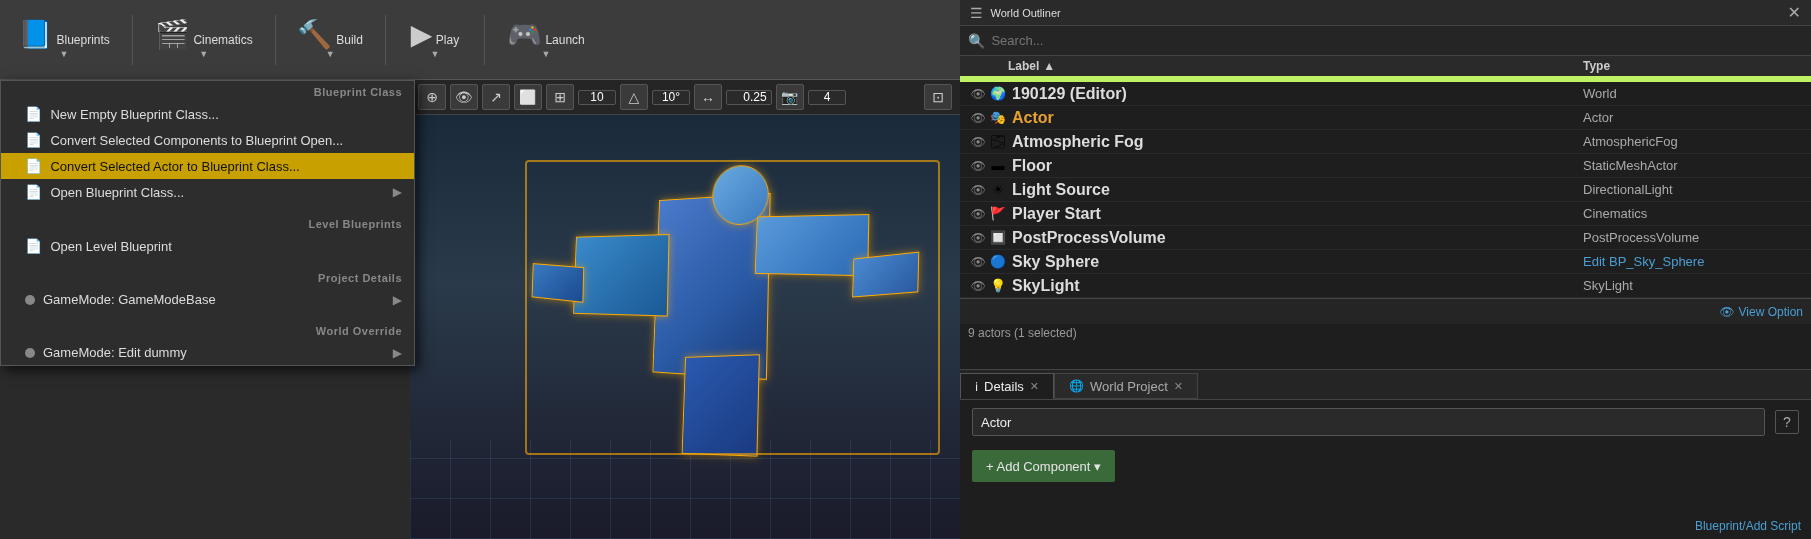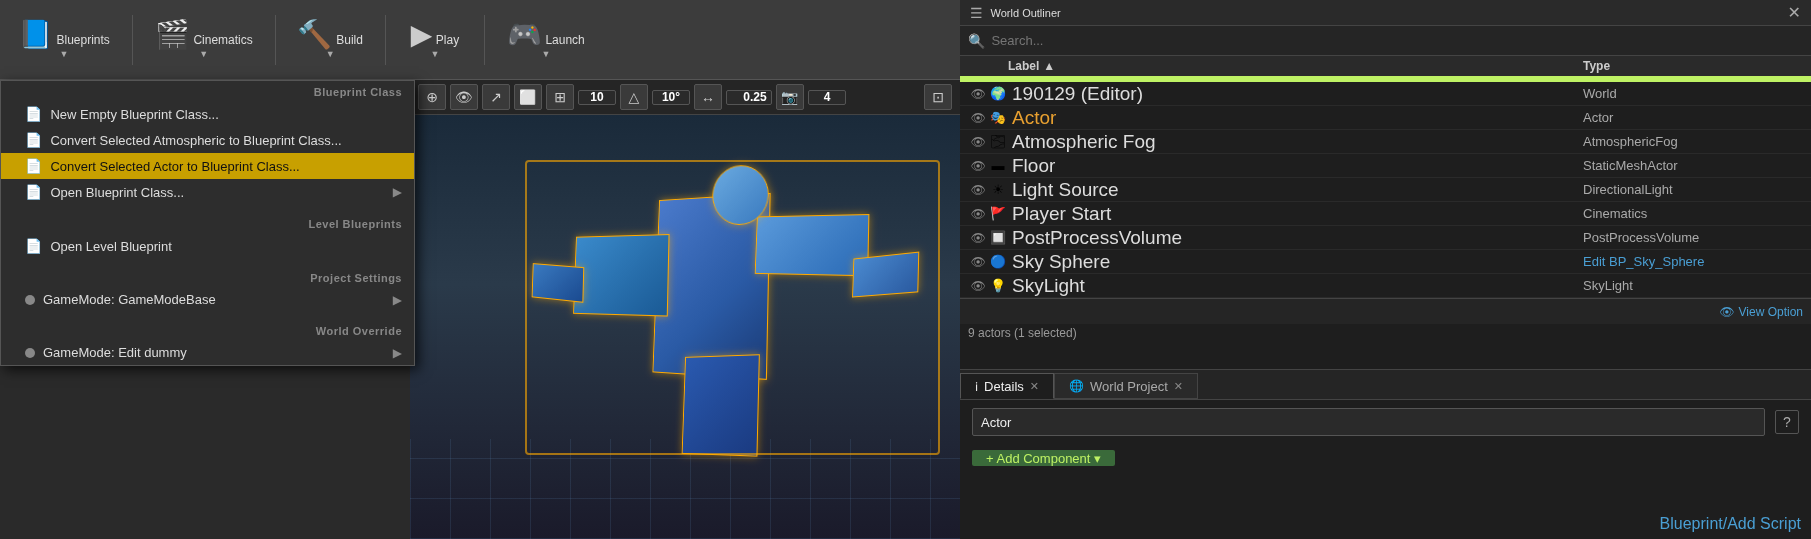--- a/index.html
+++ b/index.html
@@ -88,21 +88,20 @@
     }
     .vp-input {
       width: 38px;
       height: 15px;
       background: #2a2a2a;
       border: 1px solid #555;
       color: #fff;
       text-align: center;
       font-size: 12px;
       border-radius: 2px;
-      font-weight: bold;
     }
 
     
     .viewport {
       position: absolute;
       top: 115px;
       left: 410px;
       right: 0;
       bottom: 0;
       background: linear-gradient(180deg, #1a2a3a 0%, #2a3a4a 40%, #1a1a2a 100%);
@@ -297,21 +296,22 @@
     }
     .row-icon {
       width: 20px;
       text-align: center;
       font-size: 13px;
       margin-right: 4px;
     }
     .row-label {
       flex: 1;
       color: #ddd;
-      font-size: 19px;
+      font-size: 16px;
+      font-weight: bold;
     }
     .row-label.orange { color: #e8a030; }
     .row-type {
       width: 220px;
       color: #aaa;
       font-size: 13px;
     }
     .row-type.link { color: #4a9fd4; cursor: pointer; }
 
     .actors-count {
@@ -387,40 +387,40 @@
       color: #aaa;
       display: flex;
       align-items: center;
       justify-content: center;
       cursor: pointer;
       font-size: 14px;
       border-radius: 2px;
     }
 
     .add-component-btn {
-      height: 16px;
+      height: 32px;
       background: #3a6a3a;
-      color: #bef264;
+      color: #e5e5e5;
       border: none;
       padding: 0 14px;
       font-size: 13px;
       cursor: pointer;
       display: flex;
       align-items: center;
       gap: 4px;
       border-radius: 2px;
       margin: 6px 12px;
     }
 
     .blueprint-add-script {
       position: absolute;
       bottom: 6px;
       right: 10px;
       color: #4a9fd4;
-      font-size: 16px;
+      font-size: 12px;
       cursor: pointer;
     }
     .ue-part {
       position: absolute;
       background: linear-gradient(135deg, #4a7acb 0%, #2a5aa5 60%, #1a3a75 100%);
       border: 1.5px solid #6a9ae0;
     }
     .ue-part.selected {
       border-color: #ffaa00;
       box-shadow: 0 0 8px rgba(255,170,0,0.5);
@@ -491,21 +491,21 @@
     <div class="menu-item">
       <span class="item-content">
         <span class="item-icon">📄</span>
         <span>New Empty Blueprint Class...</span>
       </span>
     </div>
 
     <div class="menu-item">
       <span class="item-content">
         <span class="item-icon">📄</span>
-        <span>Convert Selected Atmospheric to Blueprint Class...</span>
+        <span>Convert Selected Components to Blueprint Open...</span>
       </span>
     </div>
 
     <div class="menu-item highlighted">
       <span class="item-content">
         <span class="item-icon">📄</span>
         <span>Convert Selected Actor to Blueprint Class...</span>
       </span>
     </div>
 
@@ -521,21 +521,21 @@
     <div class="menu-section-header">Level Blueprints</div>
 
     <div class="menu-item">
       <span class="item-content">
         <span class="item-icon">📄</span>
         <span>Open Level Blueprint</span>
       </span>
     </div>
 
     <div class="menu-separator"></div>
-    <div class="menu-section-header">Project Settings</div>
+    <div class="menu-section-header">Project Details</div>
 
     <div class="menu-item">
       <span class="item-content">
         <span class="menu-dot"></span>
         <span>GameMode: GameModeBase</span>
       </span>
       <span class="arrow">▶</span>
     </div>
 
     <div class="menu-separator"></div>

